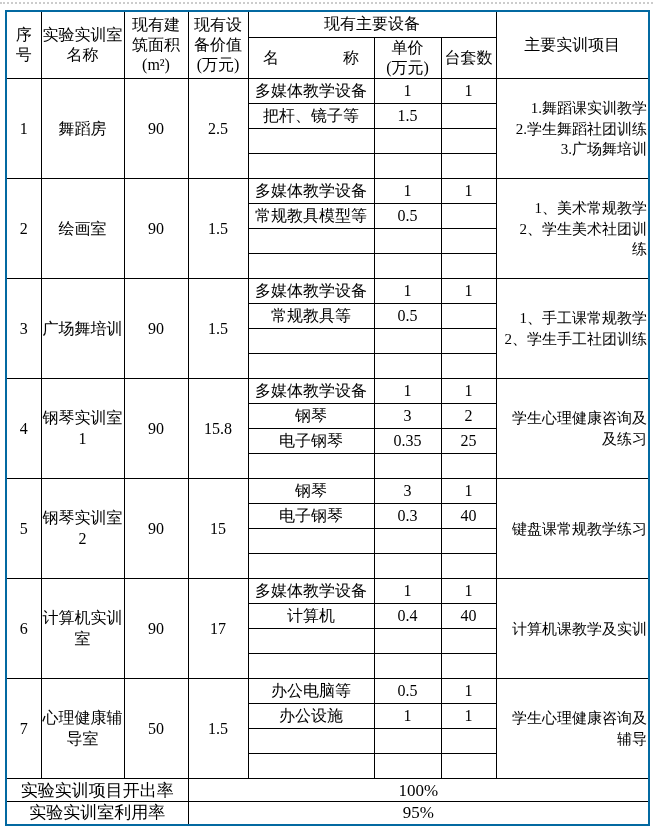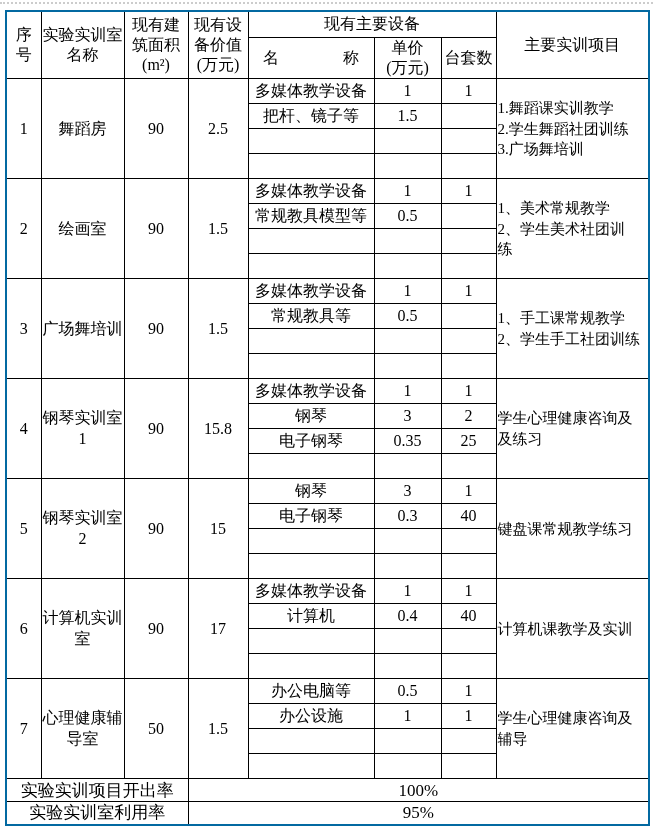--- a/index.html
+++ b/index.html
@@ -41,21 +41,21 @@
     overflow: hidden;
     word-break: break-all;
   }
   thead tr.h1 { height: 26px; }
   thead tr.h2 { height: 38px; }
   tbody.rows tr { height: 25px; }
   tfoot tr { height: 23px; }
   tfoot td { font-size: 17px; margin-left: 34px; }
   .pre { white-space: pre-line; }
   td.projects {
-    text-align: left;
+    text-align: right;
     font-size: 15px;
     line-height: 1.38;
     white-space: pre;
     padding: 0 1px;
   }
 </style>
 </head>
 <body>
 
 <div class="page">

